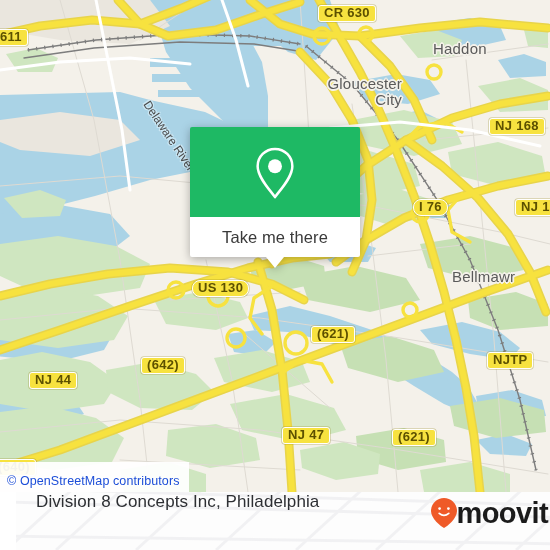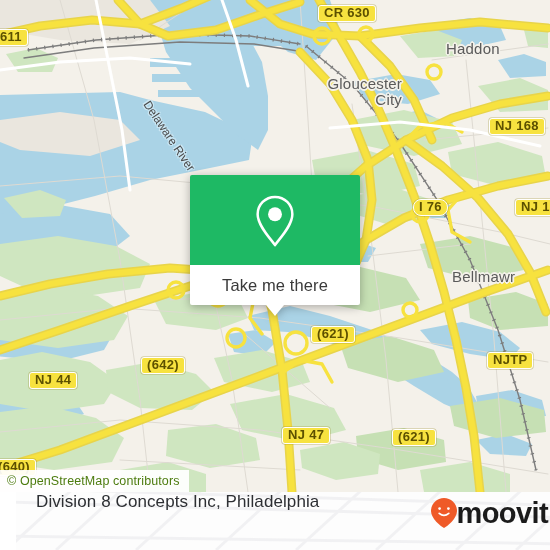--- a/index.html
+++ b/index.html
@@ -37,29 +37,28 @@
     border-radius:3px;color:#5c5000;font-size:13px;font-weight:700;
     padding:1px 5px 2px 5px;line-height:12px;white-space:nowrap;
     box-shadow:0 0 0 .8px rgba(150,140,40,.35);
     letter-spacing:.3px;
   }
 
   
   .attribution{
     position:absolute;left:0;bottom:0;height:22px;
     background:rgba(255,255,255,.93);
-    display:flex;align-items:center;padding:0 9px 0 7px;
-    font-size:12.5px;color:#4d7c0f;letter-spacing:.1px;
+    display:flex;align-items:center;padding:8px 9px 0 7px;
+    font-size:12.5px;color:#1d4ed8;letter-spacing:.1px;
   }
 
   
   .popup{
     position:absolute;left:190px;top:127px;width:170px;
     filter:drop-shadow(0 2px 5px rgba(0,0,0,.30));
-    margin-top:48px;
   }
   .popup-body{
     background:#1eb964;height:90px;border-radius:2px 2px 0 0;
     display:flex;align-items:center;justify-content:center;
   }
   .popup-pin{width:46px;height:54px;display:block;margin-top:2px;}
   .popup-foot{
     background:#ffffff;height:40px;border-radius:0 0 2px 2px;
     display:flex;align-items:center;justify-content:center;position:relative;
   }
@@ -255,21 +254,21 @@
       <g class="road" stroke-width="3">
         <path d="M0,70 L60,62 L130,58 L190,64"></path>
         <path d="M96,0 L108,60 L122,130 L130,190"></path>
         <path d="M330,128 L400,122 L470,130 L540,146"></path>
         <path d="M222,0 L236,40 L248,86"></path>
       </g>
     </svg>
 
     <div class="river-label" style="left:152px;top:98px;transform:rotate(56deg);">Delaware River</div>
 
-    <div class="place-label" style="left:446px;top:40px;font-size:15px;">Haddon</div>
+    <div class="place-label" style="left:433px;top:40px;font-size:15px;">Haddon</div>
     <div class="place-label two-line" style="left:310px;top:76px;font-size:15px;width:92px;">
       <span>Gloucester</span><br>
       <span>City</span>
     </div>
     <div class="place-label" style="left:452px;top:268px;font-size:15px;">Bellmawr</div>
 
     <div class="shield" style="left:318px;top:5px;">CR 630</div>
     <div class="shield" style="left:-6px;top:29px;">611</div>
     <div class="shield" style="left:489px;top:118px;">NJ 168</div>
     <div class="shield" style="left:413px;top:199px;border-radius:8px;">I 76</div>

